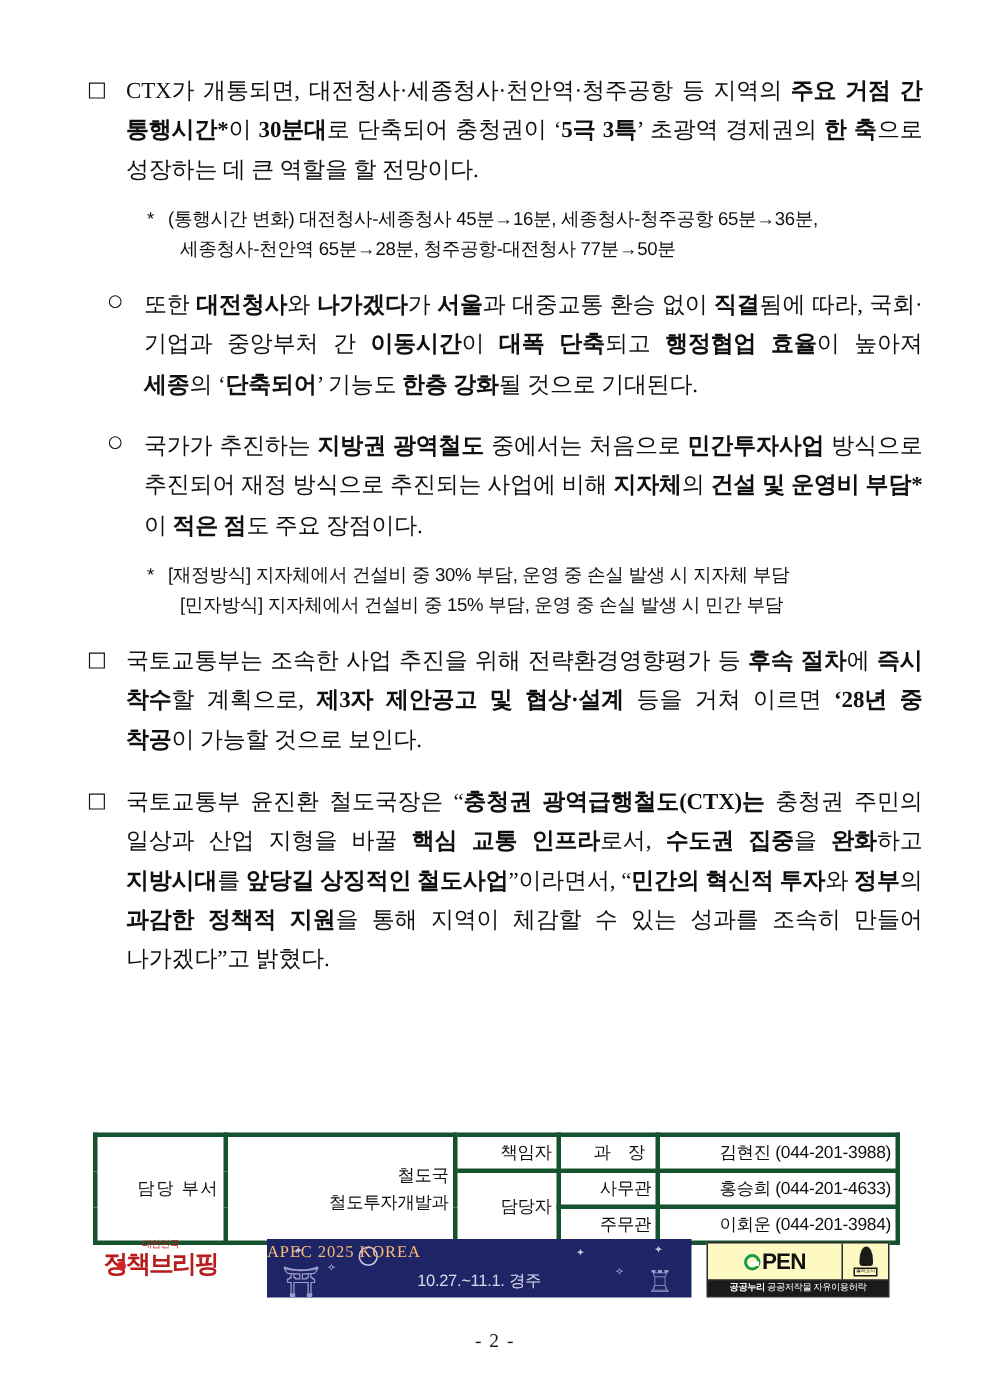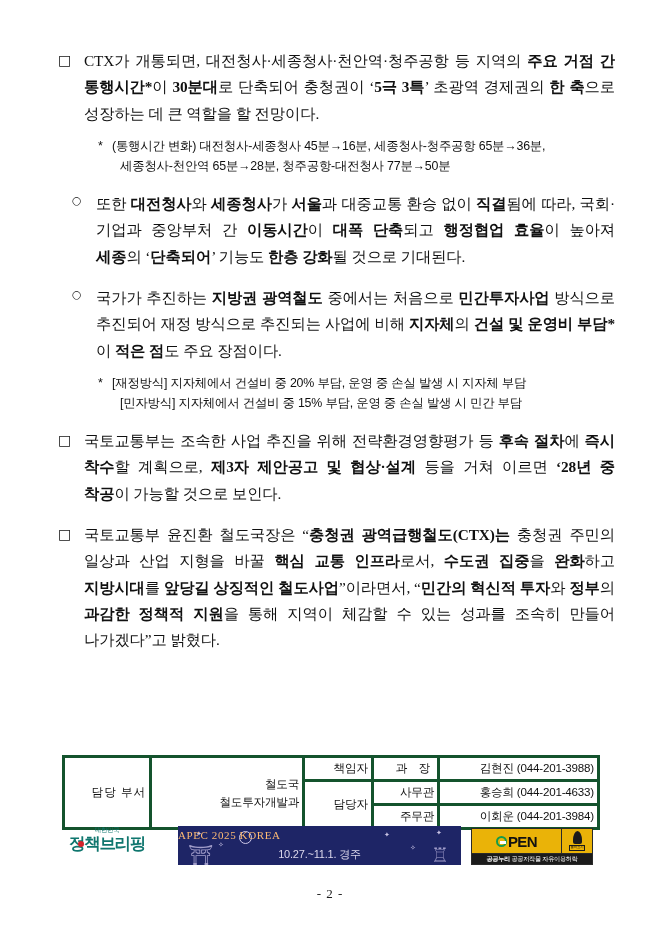--- a/index.html
+++ b/index.html
@@ -125,21 +125,21 @@
     width: 660px;
     height: 50px;
   }
   .logo-policy {
     position: absolute;
     left: 66px;
     top: 1px;
     width: 82px;
     text-align: center;
     font-family: "Liberation Sans", "DejaVu Sans", sans-serif;
-    color: #0f766e;
+    color: #b91c1c;
   }
   .logo-policy .lp-top {
     font-size: 6.5px;
     letter-spacing: -0.4px;
     line-height: 1;
     margin-bottom: 1px;
   }
   .logo-policy .lp-main {
     font-size: 16.5px;
     font-weight: bold;
@@ -212,21 +212,21 @@
     border-radius: 50%;
     border: 1.4px solid #cfc9e8;
   }
 
   .logo-open {
     position: absolute;
     left: 471px;
     top: 2px;
     width: 120px;
     border: 1px solid #2a2a2a;
-    background: #eab308;
+    background: #fef9c3;
     font-family: "Liberation Sans", "DejaVu Sans", sans-serif;
   }
   .lo-row {
     display: flex;
     align-items: stretch;
     height: 24px;
   }
   .lo-left {
     flex: 1;
     display: flex;
@@ -312,25 +312,25 @@
 <body>
 
 <div class="page">
 
   <div id="body-blocks">
       <div class="block">
         <div class="para"><span class="marker">□</span><span>CTX가 개통되면, 대전청사·세종청사·천안역·청주공항 등 지역의 </span><b>주요 거점 간 통행시간*</b><span>이 </span><b>30분대</b><span>로 단축되어 충청권이 ‘</span><b>5극 3특</b><span>’ 초광역 경제권</span><span>의 </span><b>한 축</b><span>으로 성장하는 데 큰 역할을 할 전망이다.</span></div>
         <div class="note"><span class="nmark">*</span><span>(통행시간 변화) 대전청사-세종청사 45분→16분, 세종청사-청주공항 65분→36분,</span><span class="nline2">세종청사-천안역 65분→28분, 청주공항-대전청사 77분→50분</span></div>
       </div>
       <div class="block">
-        <div class="para circle"><span class="marker">○</span><span>또한 </span><b>대전청사</b><span>와 </span><b>세종청사</b><span>가 </span><b>서울</b><span>과 대중교통 환승 없이 </span><b>직결</b><span>됨에 따라, 국회·기업과 중앙부처 간 </span><b>이동시간</b><span>이 </span><b>대폭 단축</b><span>되고 </span><b>행정협업 효율</b><span>이 높아져 </span><b>세종</b><span>의 ‘</span><b>단축되어</b><span>’ 기능도 </span><b>한층 강화</b><span>될 것으로 기대된다.</span></div>
+        <div class="para circle"><span class="marker">○</span><span>또한 </span><b>대전청사</b><span>와 </span><b>나가겠다</b><span>가 </span><b>서울</b><span>과 대중교통 환승 없이 </span><b>직결</b><span>됨에 따라, 국회·기업과 중앙부처 간 </span><b>이동시간</b><span>이 </span><b>대폭 단축</b><span>되고 </span><b>행정협업 효율</b><span>이 높아져 </span><b>세종</b><span>의 ‘</span><b>단축되어</b><span>’ 기능도 </span><b>한층 강화</b><span>될 것으로 기대된다.</span></div>
       </div>
       <div class="block">
         <div class="para circle"><span class="marker">○</span><span>국가가 추진하는 </span><b>지방권 광역철도</b><span> 중에서는 처음으로 </span><b>민간투자사업</b><span> 방식으로 추진되어 재정 방식으로 추진되는 사업에 비해 </span><b>지자체</b><span>의 </span><b>건설 및 운영비 부담*</b><span>이 </span><b>적은 점</b><span>도 주요 장점이다.</span></div>
-        <div class="note"><span class="nmark">*</span><span>[재정방식] 지자체에서 건설비 중 20% 부담, 운영 중 손실 발생 시 지자체 부담</span><span class="nline2">[민자방식] 지자체에서 건설비 중 15% 부담, 운영 중 손실 발생 시 민간 부담</span></div>
+        <div class="note"><span class="nmark">*</span><span>[재정방식] 지자체에서 건설비 중 30% 부담, 운영 중 손실 발생 시 지자체 부담</span><span class="nline2">[민자방식] 지자체에서 건설비 중 15% 부담, 운영 중 손실 발생 시 민간 부담</span></div>
       </div>
       <div class="block">
         <div class="para"><span class="marker">□</span><span>국토교통부는 조속한 사업 추진을 위해 전략환경영향평가 등 </span><b>후속 절차</b><span>에 </span><b>즉시 착수</b><span>할 계획으로, </span><b>제3자 제안공고 및 협상·설계</b><span> 등을 거쳐 이르면 </span><b>‘28년 중 착공</b><span>이 가능할 것으로 보인다.</span></div>
       </div>
       <div class="block">
         <div class="para"><span class="marker">□</span><span>국토교통부 윤진환 철도국장은 “</span><b>충청권 광역급행철도(CTX)는</b><span> 충청권 주민의 일상과 산업 지형을 바꿀 </span><b>핵심 교통 인프라</b><span>로서, </span><b>수도권 집중</b><span>을 </span><b>완화</b><span>하고 </span><b>지방시대</b><span>를 </span><b>앞당길 상징적인 철도사업</b><span>”이라면서, “</span><b>민간의 혁신적 투자</b><span>와 </span><b>정부</b><span>의 </span><b>과감한 정책적 지원</b><span>을 통해 지역이 체감할 수 있는 성과를 조속히 만들어 나가겠다”고 밝혔다.</span></div>
       </div>
     </div>
 
 

